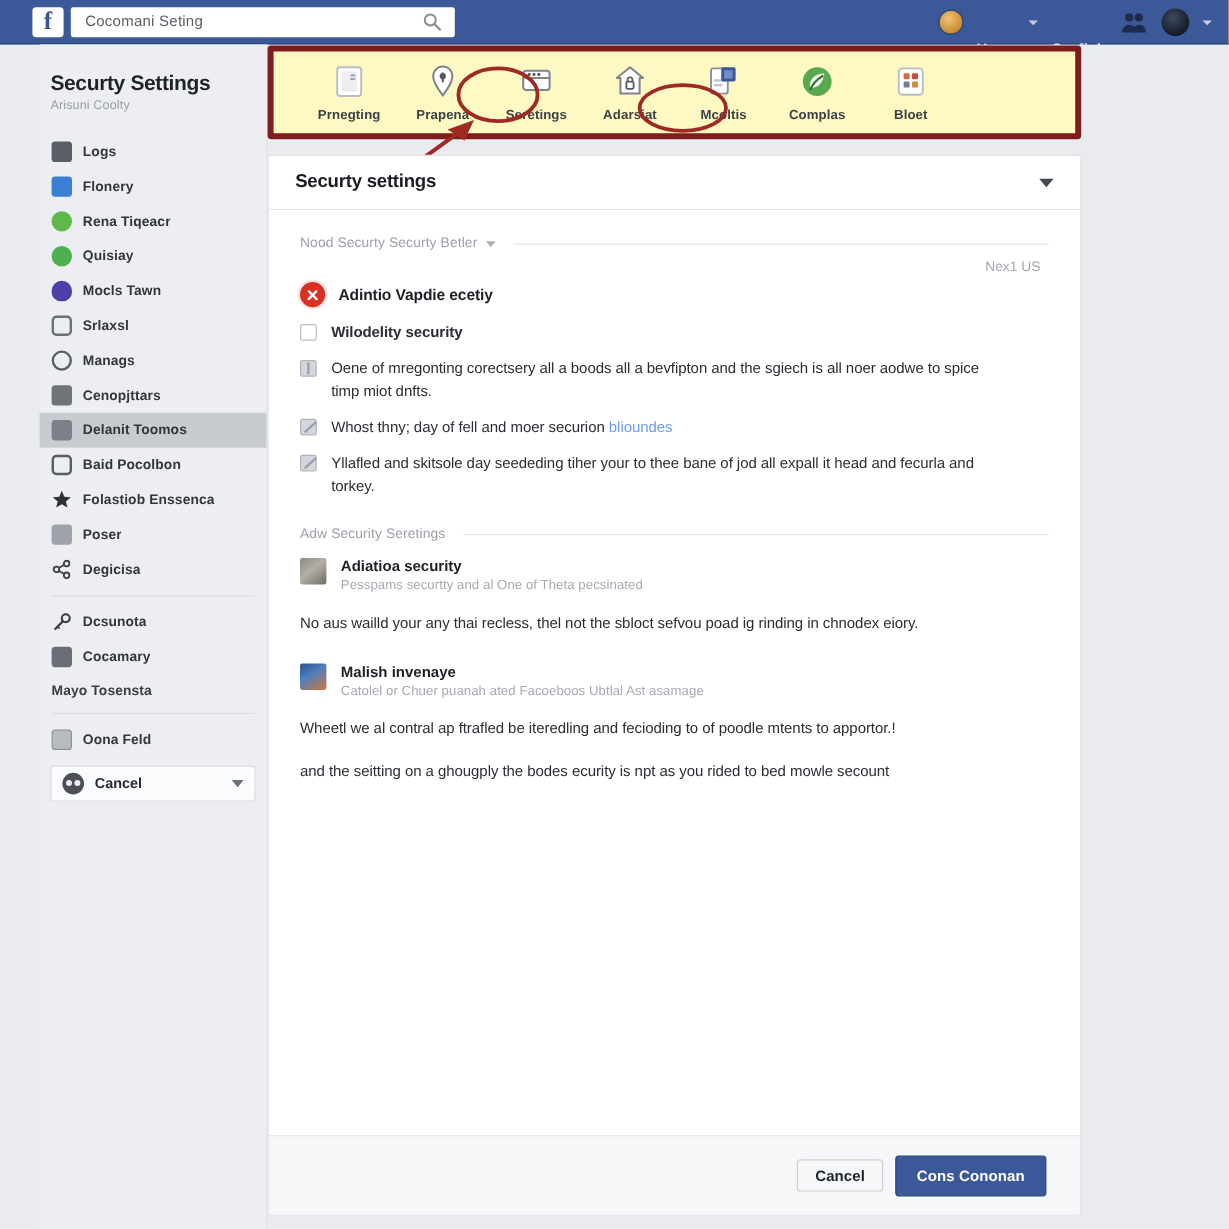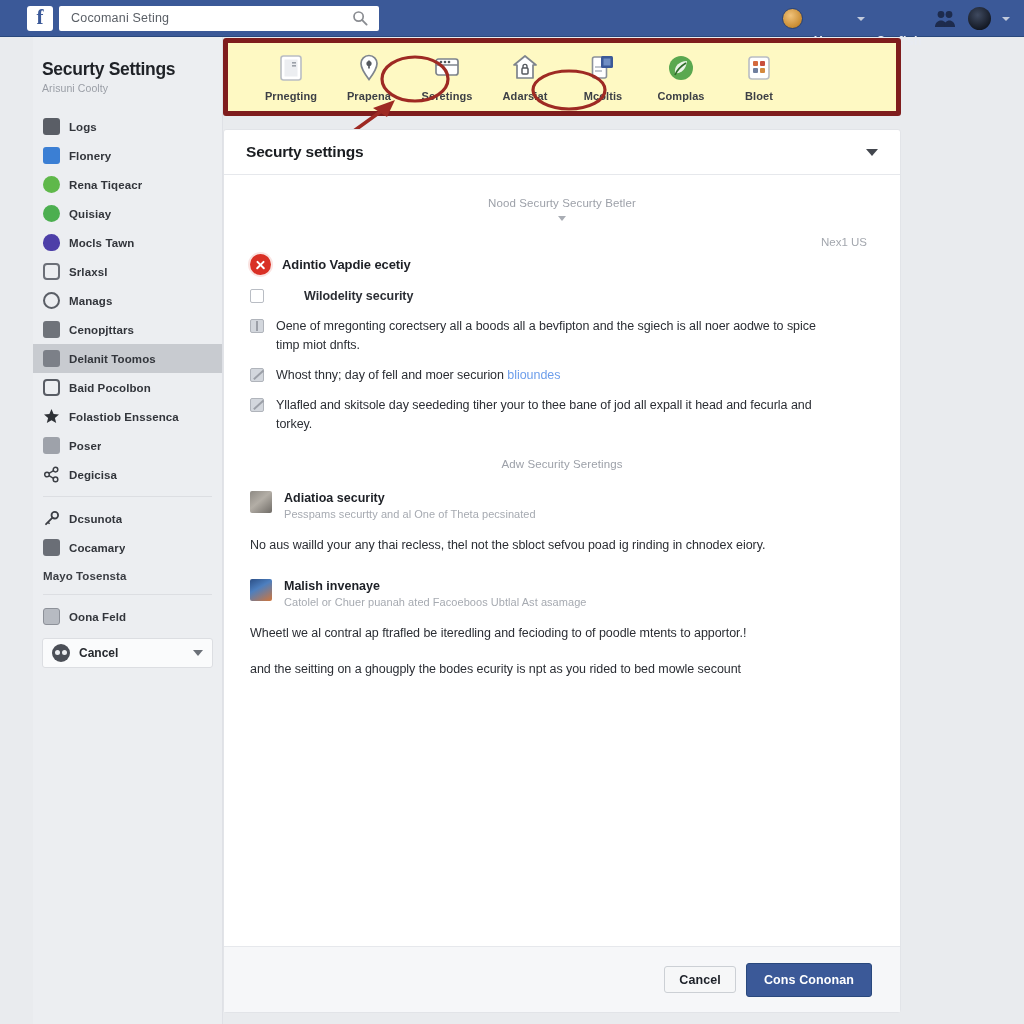--- a/index.html
+++ b/index.html
@@ -163,21 +163,21 @@
     font-size: 15.5px; font-weight: bold; color: #1a1d21; flex: 1;
     letter-spacing: -.2px;
   }
   .chev-dark {
     width: 0; height: 0; border-left: 6px solid transparent;
     border-right: 6px solid transparent; border-top: 7px solid #43474e; cursor: pointer;
   }
   .panel-body { flex: 1; padding: 22px 26px 0 26px; overflow: hidden; }
 
   .sec-head {
-    display: flex; align-items: center; gap: 7px; margin-bottom: 4px; flex-direction: column;
+    display: flex; align-items: center; gap: 7px; margin-bottom: 4px;
   }
   .sec-head .t {
     font-size: 11.5px; color: #9da1a9; letter-spacing: .1px; white-space: nowrap;
   }
   .sec-head .mini-chev {
     width: 0; height: 0; border-left: 4px solid transparent;
     border-right: 4px solid transparent; border-top: 5px solid #a9adb4;
   }
   .sec-head .rule { flex: 1; height: 1px; background: #e2e4e8; margin-left: 8px; }
 
@@ -212,21 +212,21 @@
   }
   .cbox.diag { background: #d3d7dd; border-color: #b0b4bb; position: relative; }
   .cbox.diag:before {
     content: ""; position: absolute; left: 1px; top: 5px; width: 13px;
     height: 1.5px; background: #9ca0a8; transform: rotate(-42deg);
   }
   .chk-row .txt {
     font-size: 12.5px; color: #2b2e34; line-height: 1.52; max-width: 560px;
     letter-spacing: -.05px;
   }
-  .chk-row .txt.bold { font-weight: bold; margin-left: 28px; }
+  .chk-row .txt.bold { font-weight: bold; }
   .chk-row .txt a { color: #6d9eeb; text-decoration: none; }
 
   .item-block { display: flex; gap: 12px; margin-top: 14px; }
   .thumb { width: 22px; height: 22px; flex: 0 0 22px; border-radius: 2px; }
   .thumb.a { background: linear-gradient(140deg,#8e8a84 0%,#b3aea6 45%,#6f6b66 100%); }
   .thumb.b { background: linear-gradient(150deg,#2c4f86 0%,#4d7fbf 40%,#d1753a 100%); }
   .item-block .ttl { font-size: 12.5px; font-weight: bold; color: #1d2026; }
   .item-block .sub {
     font-size: 11px; color: #a6aab1; margin-top: 3px; letter-spacing: .05px;
   }

